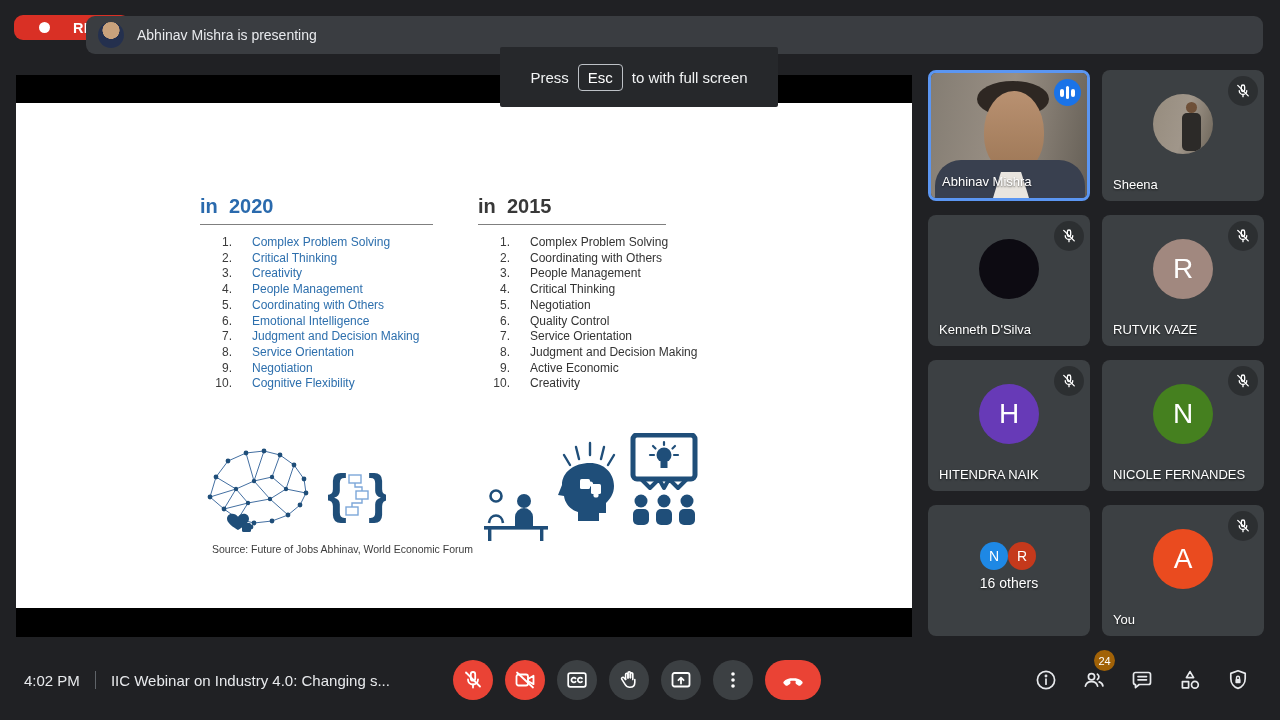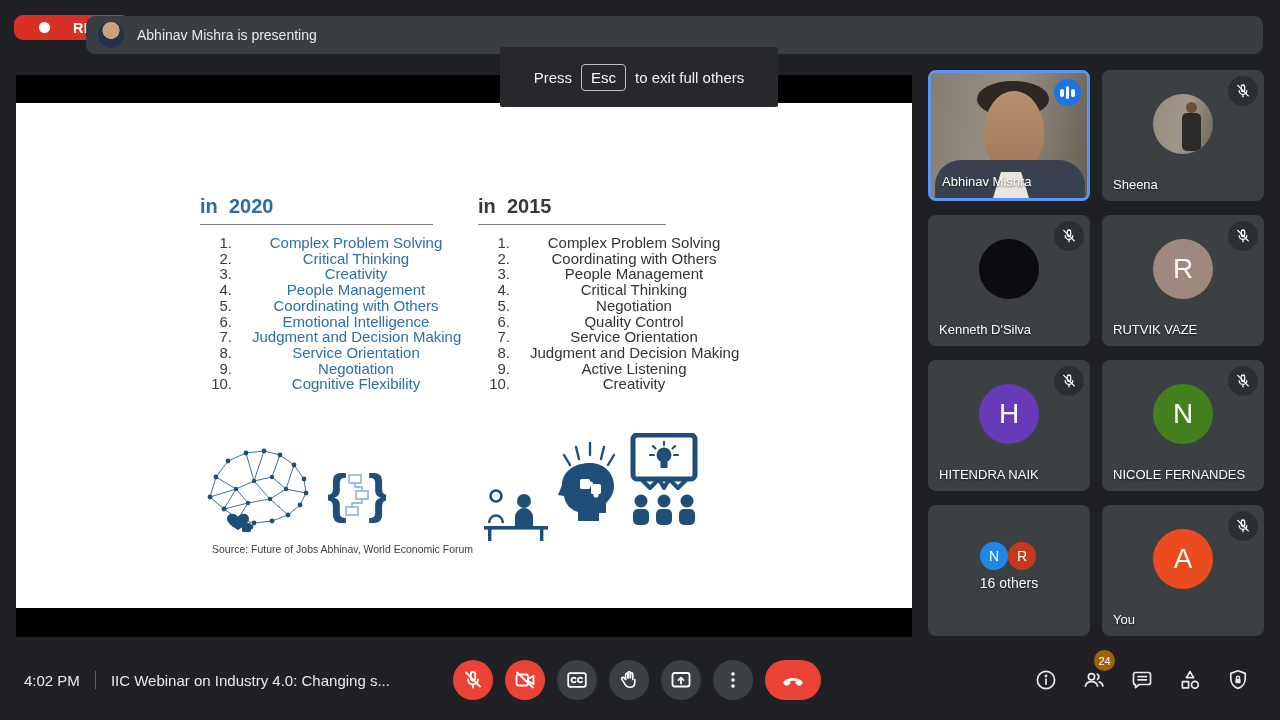--- a/index.html
+++ b/index.html
@@ -23,21 +23,21 @@
   .present-frame{position:absolute;left:16px;top:75px;width:896px;height:562px;background:#000;}
   .slide{position:absolute;left:0;top:28px;width:896px;height:505px;background:#fff;color:#262626;}
   .slide-title{position:absolute;left:68px;top:24px;margin:0;font-size:30px;font-weight:400;
          letter-spacing:-.2px;color:#212121;}
   .col{position:absolute;top:92px;}
   .col-2020{left:184px;width:233px;}
   .col-2015{left:462px;width:188px;}
   .col-head{font-size:20px;font-weight:700;padding-bottom:6px;border-bottom:1px solid #7f7f7f;white-space:pre;}
   .col-2020 .col-head{color:#2a6aad;}
   .col-2015 .col-head{color:#383838;}
-  ol.skills{list-style:none;margin:10px 0 0 0;padding:0;font-size:15px;line-height:15.7px;counter-reset:n;width:260px;text-align:center;}
+  ol.skills{list-style:none;margin:10px 0 0 0;padding:0;font-size:12px;line-height:15.7px;counter-reset:n;width:260px;}
   ol.skills li{position:relative;padding-left:52px;counter-increment:n;white-space:nowrap;}
   ol.skills li::before{content:counter(n) ".";position:absolute;left:0;width:32px;text-align:right;color:#3b3b3b;}
   .col-2020 ol.skills li{color:#2d6fad;}
   .col-2015 ol.skills li{color:#333;}
   .graphic{position:absolute;}
   .g-brain{left:186px;top:342px;}
   .g-braces{left:312px;top:362px;}
   .g-desk{left:468px;top:382px;}
   .g-head{left:540px;top:336px;}
   .g-board{left:608px;top:330px;}
@@ -161,21 +161,21 @@
     <span>REC</span>
   </div>
   <div class="presenting-pill">
     <span class="avatar-sm"></span>
     <span>Abhinav Mishra is presenting</span>
   </div>
 
   <div class="toast">
     <span>Press</span>
     <kbd>Esc</kbd>
-    <span>to exit full others</span>
+    <span>to with full screen</span>
   </div>
 
   <div class="present-frame">
     <div class="slide">
 
       <div class="col col-2020">
         <div class="col-head">in  2020</div>
         <ol class="skills">
           <li>Complex Problem Solving</li>
           <li>Critical Thinking</li>
@@ -194,21 +194,21 @@
         <div class="col-head">in  2015</div>
         <ol class="skills">
           <li>Complex Problem Solving</li>
           <li>Coordinating with Others</li>
           <li>People Management</li>
           <li>Critical Thinking</li>
           <li>Negotiation</li>
           <li>Quality Control</li>
           <li>Service Orientation</li>
           <li>Judgment and Decision Making</li>
-          <li>Active Listening</li>
+          <li>Active Economic</li>
           <li>Creativity</li>
         </ol>
       </div>
 
       <svg class="graphic g-brain" width="122" height="94" viewBox="0 0 122 94">
         <g stroke="#2e5f96" stroke-width="0.9" fill="none">
           <polyline points="8,52 14,32 26,16 44,8 62,6 78,10 92,20 102,34 104,48 98,60 86,70 70,76 52,78 36,74 22,64 8,52"></polyline>
           <path d="M14,32 L34,44 L52,36 L44,8 M52,36 L62,6 M52,36 L70,32 L78,10 M70,32 L84,44 L92,20 M84,44 L104,48 M84,44 L68,54 L46,58 L36,74 M68,54 L86,70 M46,58 L22,64 M34,44 L46,58 M34,44 L22,64 M52,36 L68,54 M8,52 L34,44"></path>
         </g>
         <g fill="#1f4e79">

